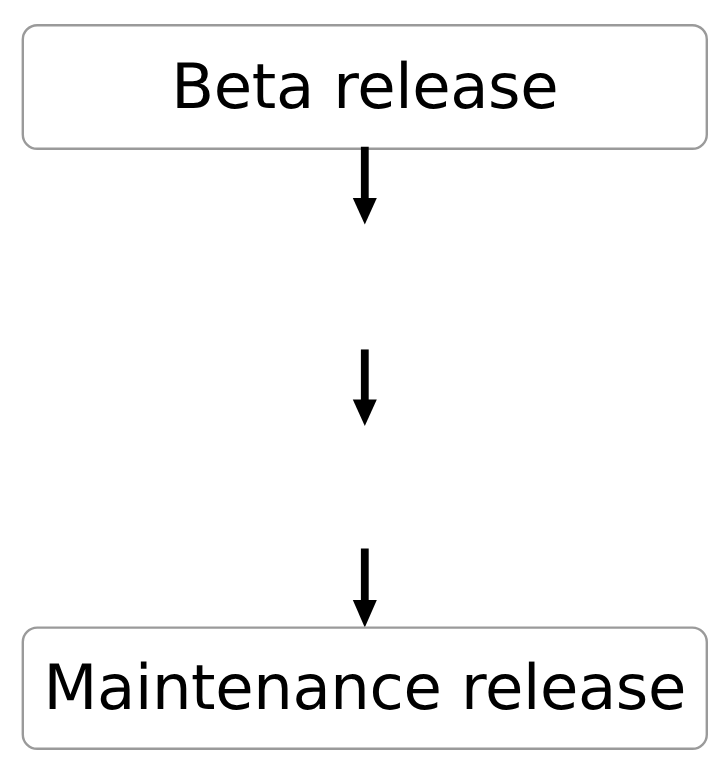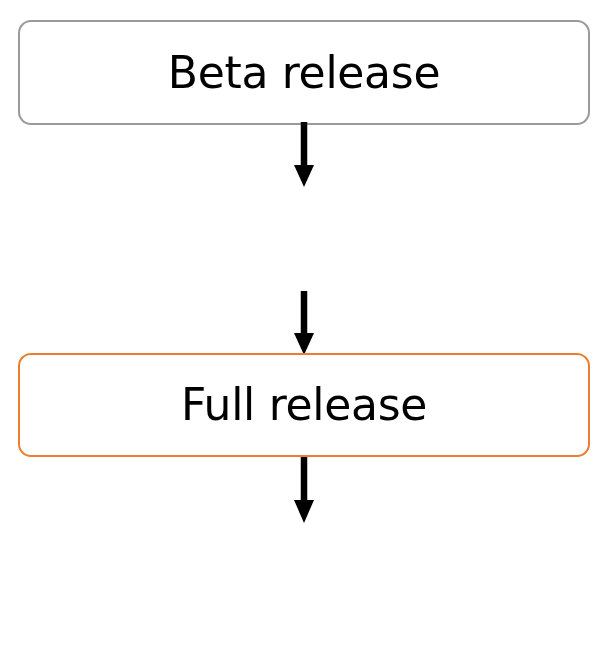--- a/index.html
+++ b/index.html
@@ -32,21 +32,21 @@
     display: flex;
     align-items: center;
     justify-content: center;
   }
 
   .node.accent {
     border-color: #ED7D31;
   }
 
   .node-label {
-    font-size: 44px;
+    font-size: 52px;
     line-height: 1;
     color: #000000;
     letter-spacing: -0.3px;
     white-space: nowrap;
     text-align: center;
     font-weight: 400;
   }
 
   
   #node-beta        { top: 20px;  height: 105px; }
@@ -81,25 +81,25 @@
   </div>
 
 
   <div class="connector" id="connector-2">
     <svg width="607" height="65" viewBox="0 0 607 65">
       <line x1="304" y1="0" x2="304" y2="47" stroke="#000000" stroke-width="6.5"></line>
       <polygon points="294,42 314,42 304,64" fill="#000000"></polygon>
     </svg>
   </div>
 
-  <div class="node accent" id="node-full">
-    <span class="node-label">Full release</span>
-  </div>
 
   <div class="connector" id="connector-3">
     <svg width="607" height="70" viewBox="0 0 607 70">
       <line x1="304" y1="2" x2="304" y2="50" stroke="#000000" stroke-width="6.5"></line>
       <polygon points="294,45 314,45 304,68" fill="#000000"></polygon>
     </svg>
   </div>
 
+  <div class="node" id="node-maintenance">
+    <span class="node-label">Maintenance release</span>
+  </div>
 
 </div>
 
 </body></html>

